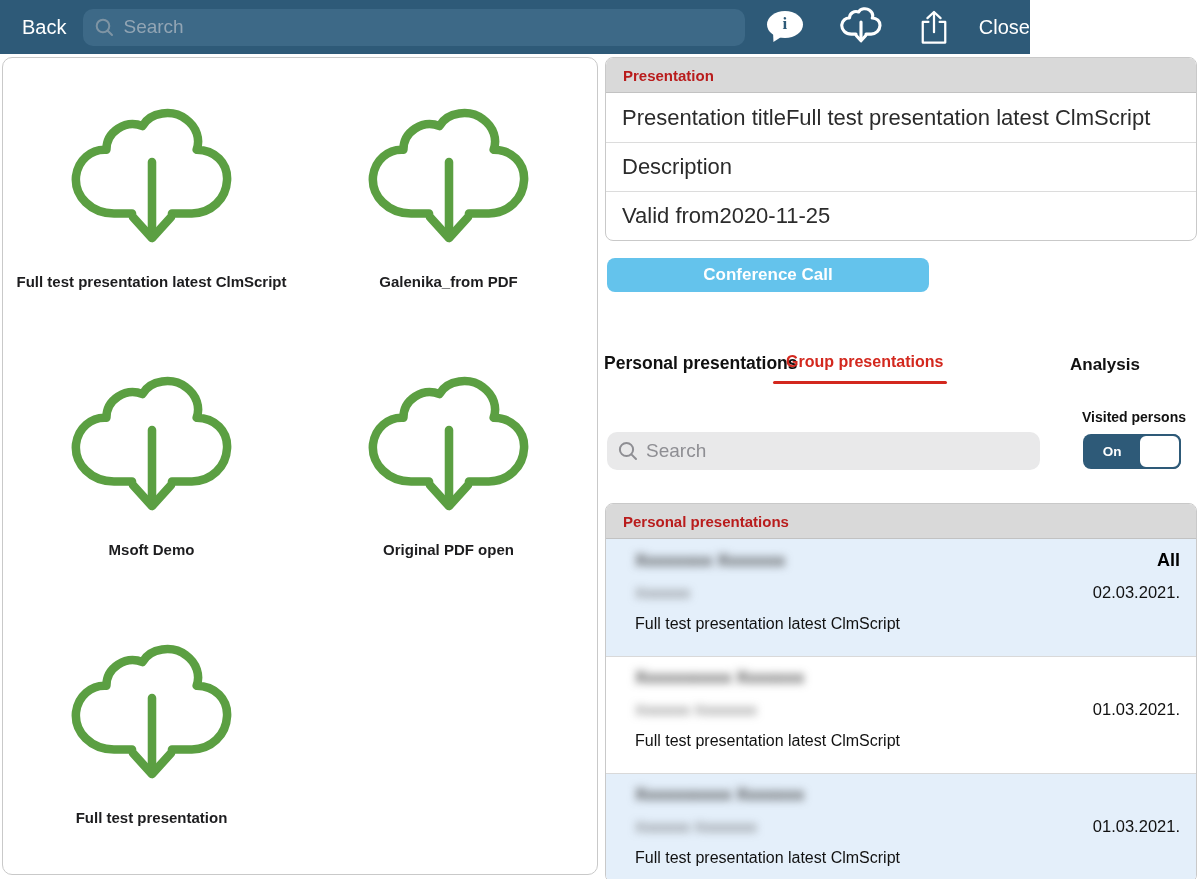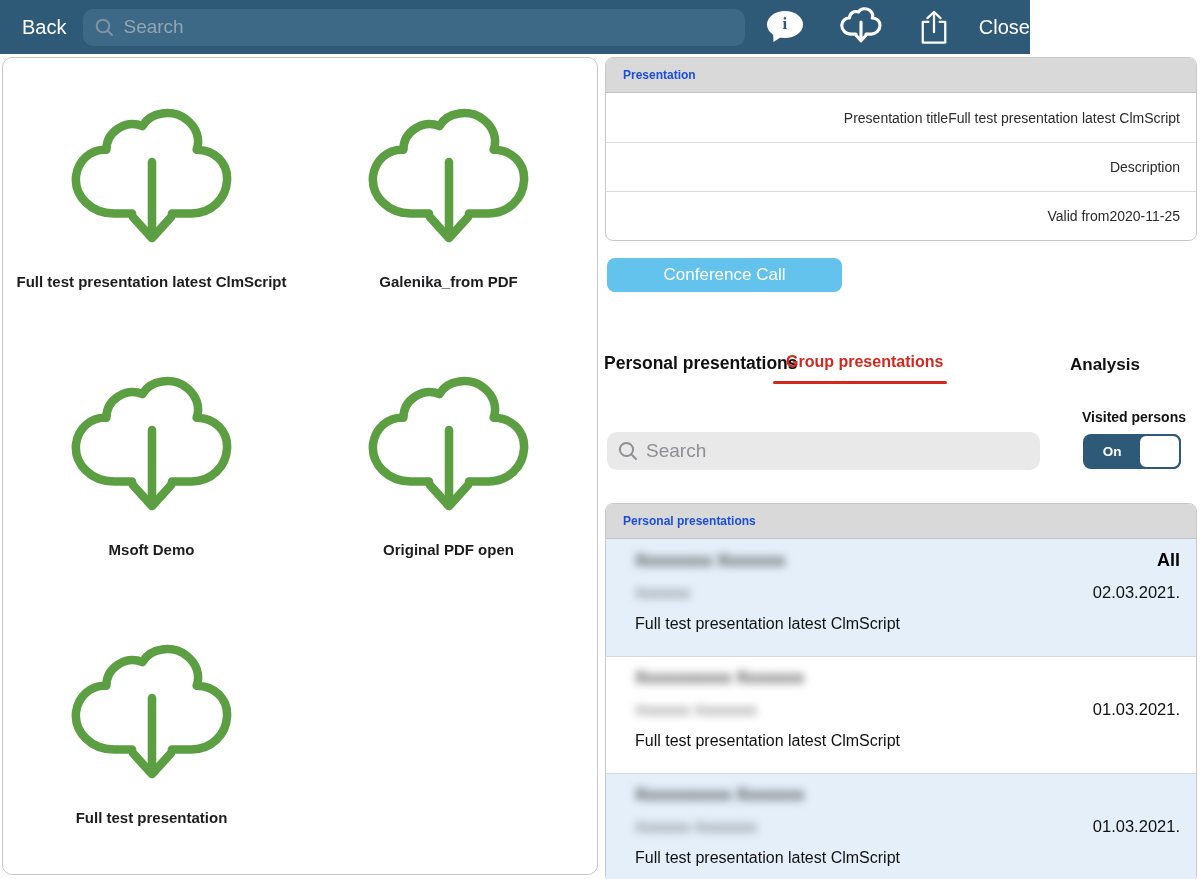--- a/index.html
+++ b/index.html
@@ -46,41 +46,41 @@
     display:grid; grid-template-columns:1fr 1fr; grid-template-rows:repeat(3, 1fr);
     padding:6px 0;
   }
   .lib-item { display:flex; flex-direction:column; align-items:center; justify-content:center; gap:14px; }
   .lib-item .label { font-size:15px; font-weight:bold; color:#1d1d1f; text-align:center; }
 
   
   .panel-header {
     height:35px; background:#d9d9d9; border-bottom:1px solid #c2c2c2;
     display:flex; align-items:center; padding:0 17px;
-    font-weight:bold; font-size:12px; color:#1d4ed8;
+    font-weight:bold; font-size:15px; color:#b91c1c;
   }
   .details {
     position:absolute; left:605px; top:57px; width:592px;
     background:#fff; border:1px solid #c9c9c9; border-radius:8px; overflow:hidden;
   }
   .drow {
-    height:49px; display:flex; align-items:center; justify-content:flex-end;
-    padding:0 16px; font-size:14px; color:#2b2b2b;
+    height:49px; display:flex; align-items:center; justify-content:flex-start;
+    padding:0 16px; font-size:22px; color:#2b2b2b;
   }
   .drow + .drow { border-top:1px solid #dcdcdc; }
 
   
   .actions { position:absolute; left:607px; top:252px; width:595px; }
   .btn-row { display:flex; gap:9px; }
   .blue-btn {
     width:142px; height:35px; border:none; border-radius:8px; flex:0 0 auto;
     background:#64c3ec; color:#fff; font-size:17px; font-family:inherit; cursor:pointer;
   }
   .btn-email { margin-left:48px; }
-  .btn-conf { margin-top:6px; width:235px; height:34px; }
+  .btn-conf { margin-top:6px; width:322px; height:34px;font-weight:bold; }
 
   
   .tabs { position:absolute; left:604px; top:353px; width:598px; height:40px; }
   .tab-personal { position:absolute; left:0; top:0; font-weight:bold; font-size:17.5px; color:#111; }
   .tab-group { position:absolute; left:182px; top:0; font-weight:bold; font-size:16px; color:#d3281e; }
   .tab-underline { position:absolute; left:169px; top:28px; width:174px; height:3px; background:#d3281e; border-radius:2px; }
   .tab-analysis { position:absolute; left:466px; top:2px; font-weight:bold; font-size:17px; color:#111; }
 
   .visited-label { position:absolute; left:1076px; top:409px; width:110px; text-align:right; font-weight:bold; font-size:14px; color:#111; }
 

